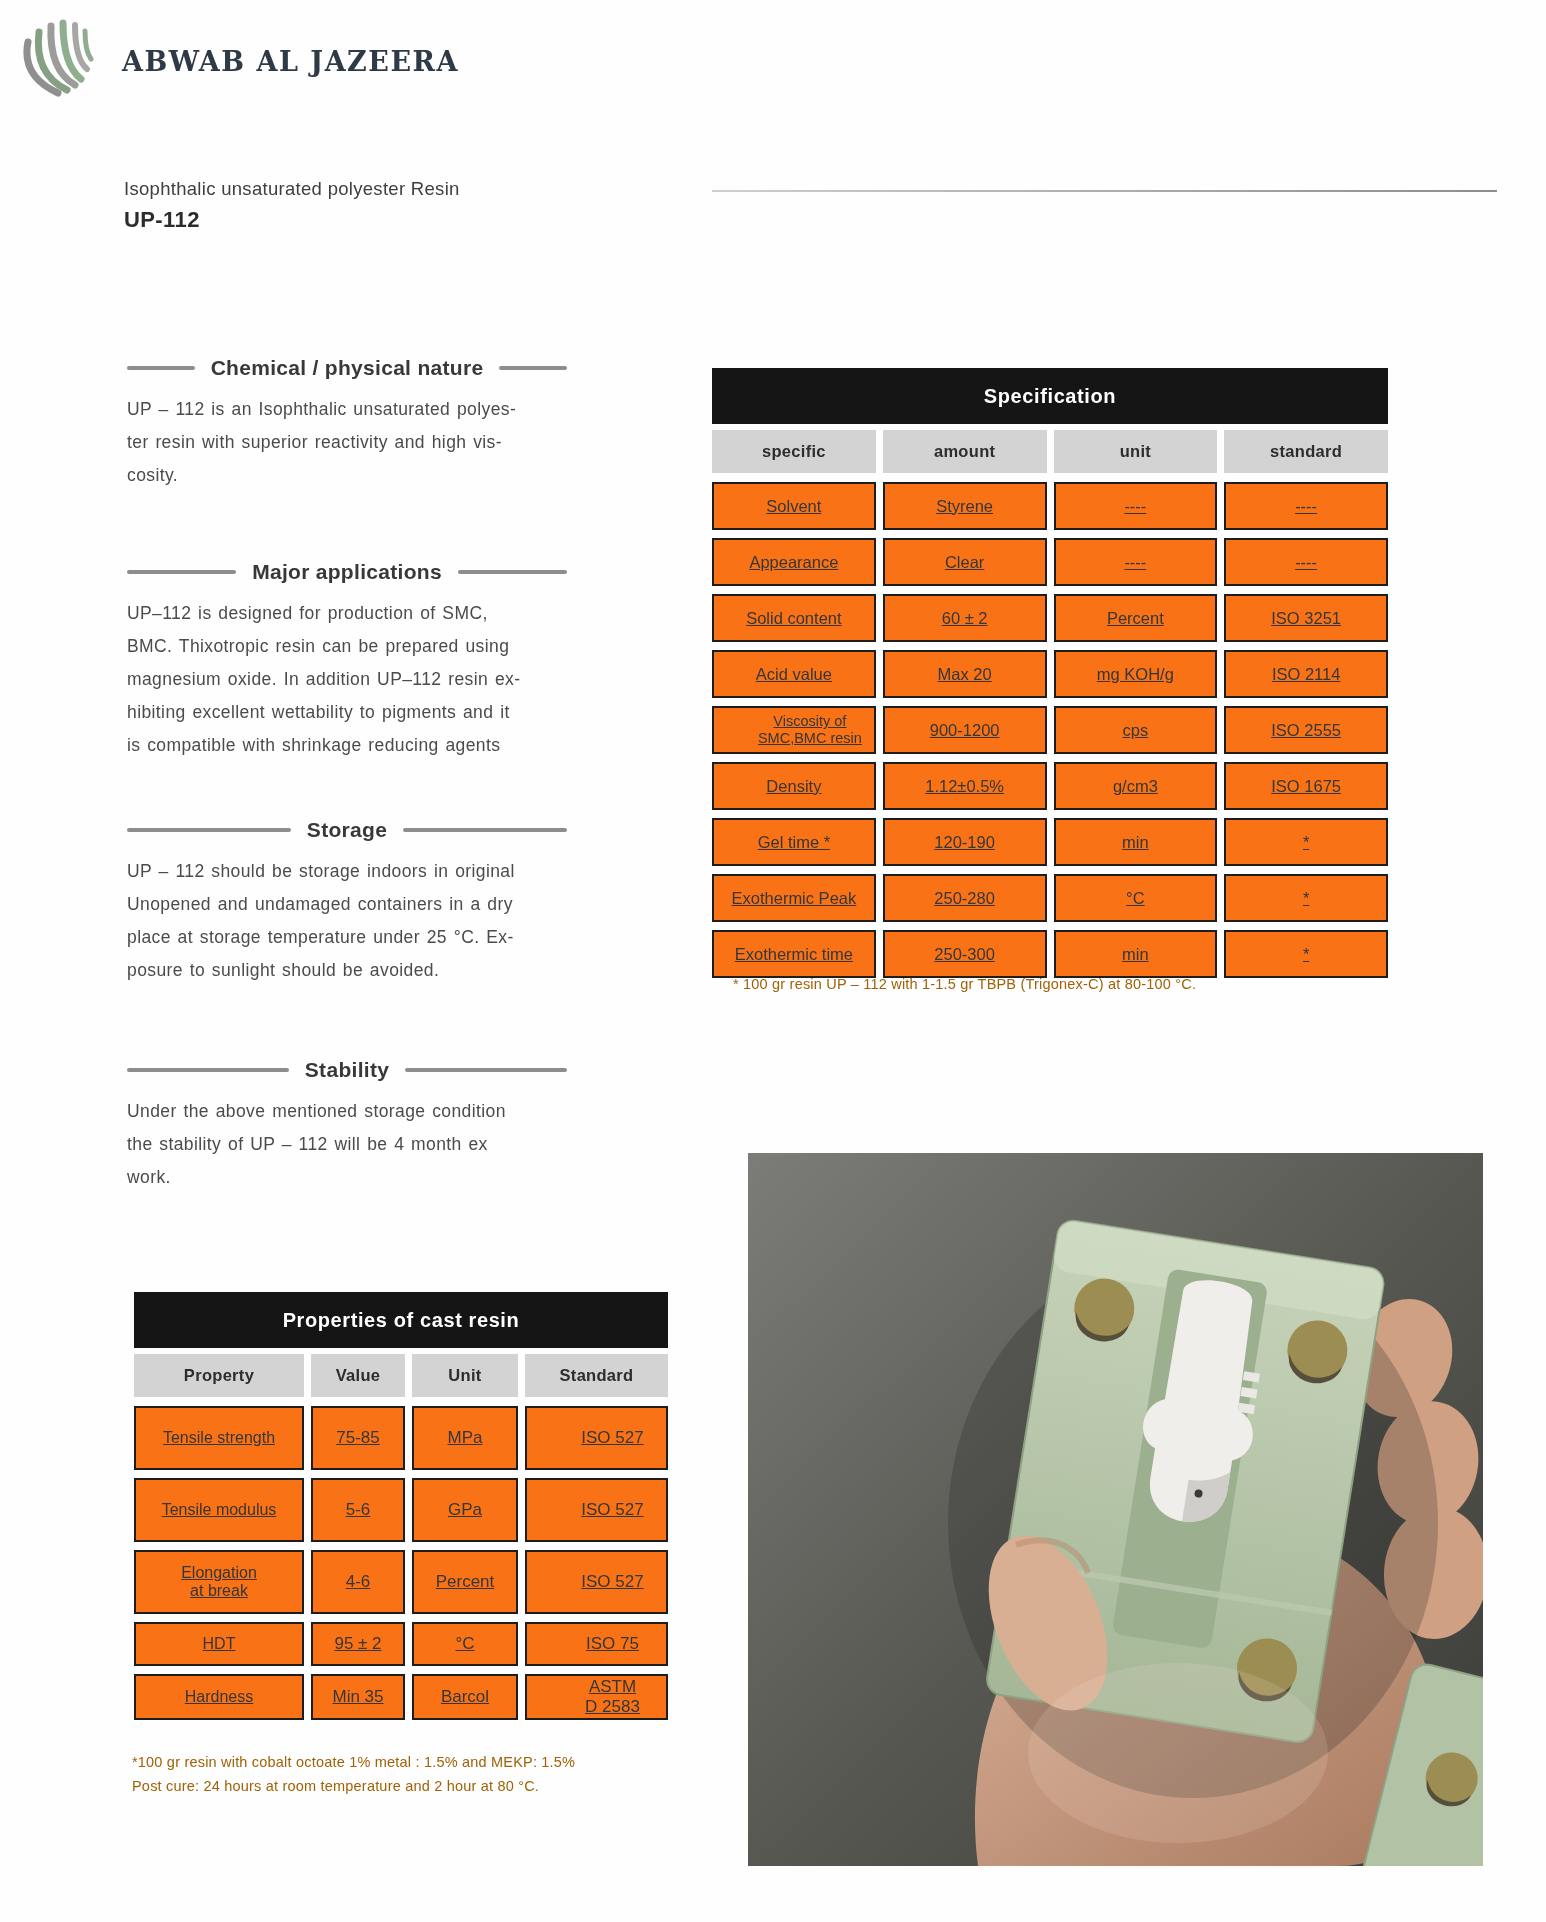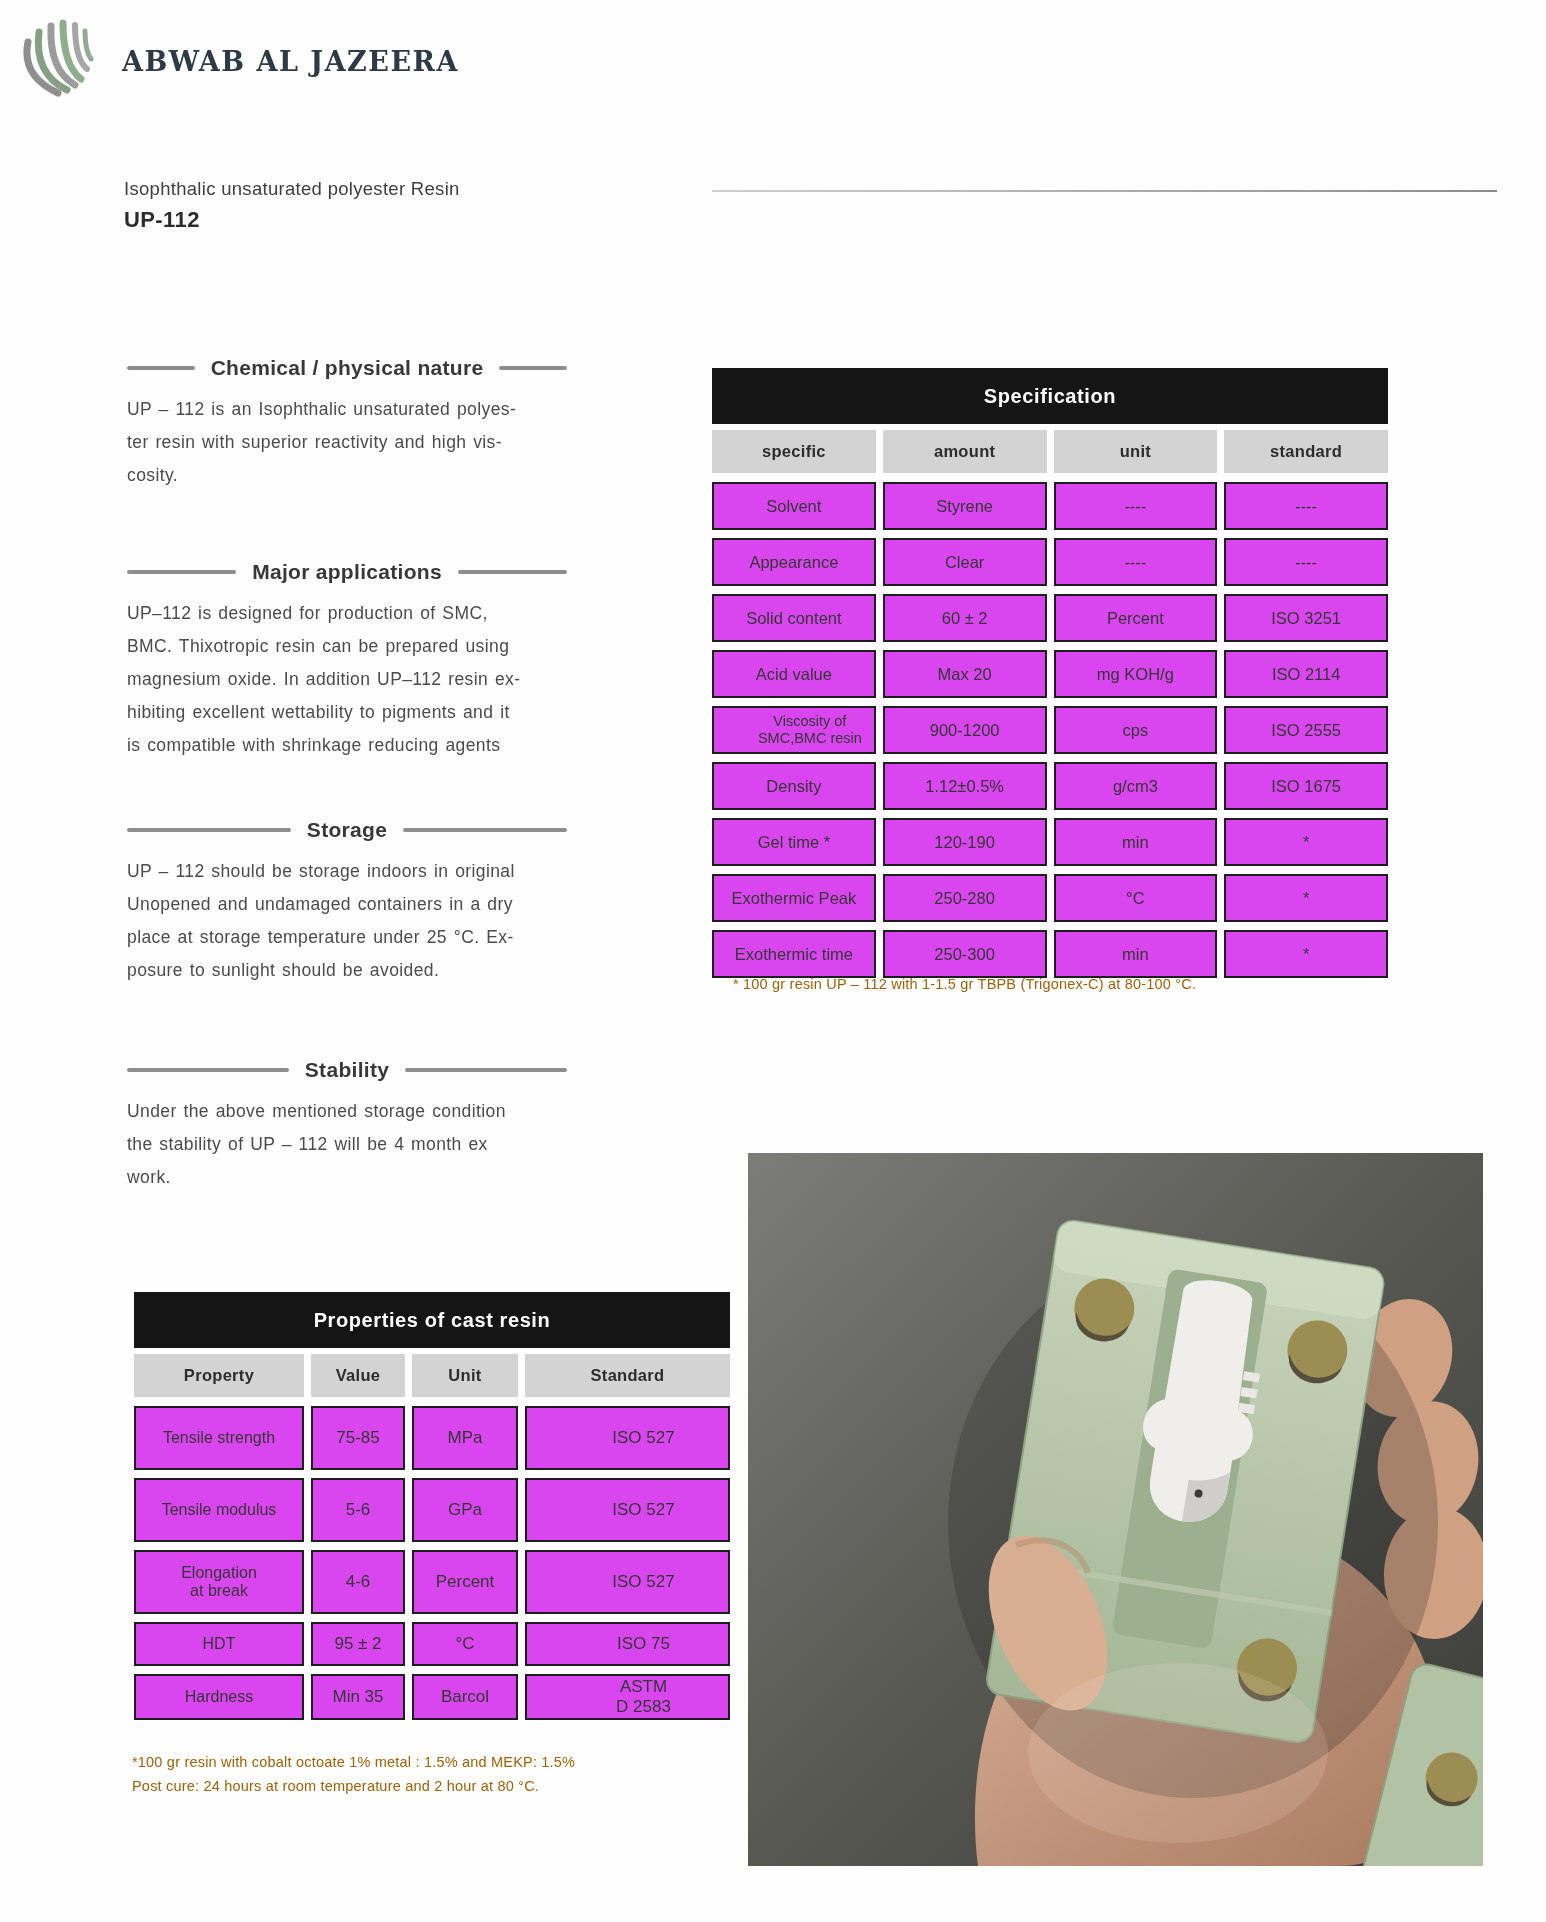--- a/index.html
+++ b/index.html
@@ -38,28 +38,28 @@
     background:#151515; color:#ffffff; font-weight:bold; font-size:20px;
     letter-spacing:.6px; height:56px; display:flex; align-items:center; justify-content:center;
   }
   .tbl-headrow { display:grid; column-gap:7px; margin-top:6px; }
   .tbl-headrow .hcell {
     background:#d3d3d3; height:43px; display:flex; align-items:center; justify-content:center;
     font-weight:bold; font-size:16.5px; color:#2d2d2d; letter-spacing:.3px;
   }
   .tbl-bodygrid { display:grid; column-gap:7px; row-gap:8px; margin-top:9px; }
   .cell {
-    border:2px solid #1d1d1d; background:#d946ef; display:flex; align-items:center; justify-content:center;
-    text-align:center; font-size:16.5px; color:#363636; white-space:pre-line; line-height:1.15;
+    border:2px solid #1d1d1d; background:#f97316; display:flex; align-items:center; justify-content:center;
+    text-align:center; font-size:16.5px; color:#363636; white-space:pre-line; line-height:1.15;text-decoration:underline;
   }
   .cell.small { font-size:14.5px;padding-left:32px; }
   .spec-table { left:712px; top:368px; width:676px; }
   .spec-table .tbl-headrow, .spec-table .tbl-bodygrid { grid-template-columns:repeat(4,1fr); }
   .spec-table .tbl-bodygrid { grid-auto-rows:48px; }
-  .props-table { left:134px; top:1292px; width:596px; }
+  .props-table { left:134px; top:1292px; width:534px; }
   .props-table .tbl-headrow, .props-table .tbl-bodygrid { grid-template-columns:170px 94px 106px 1fr; }
   .props-table .tbl-bodygrid { grid-template-rows:64px 64px 64px 44px 46px; }
   .props-table .cell { font-size:17px; }
   .props-table .cell.pname { font-size:16px; }
   .footnote {
     position:absolute; font-size:14.5px; color:#a16207; letter-spacing:.2px;
     line-height:24px; white-space:pre-line;
   }
   .spec-footnote { left:733px; top:972px; width:680px; }
   .props-footnote { left:132px; top:1750px; width:560px; }

